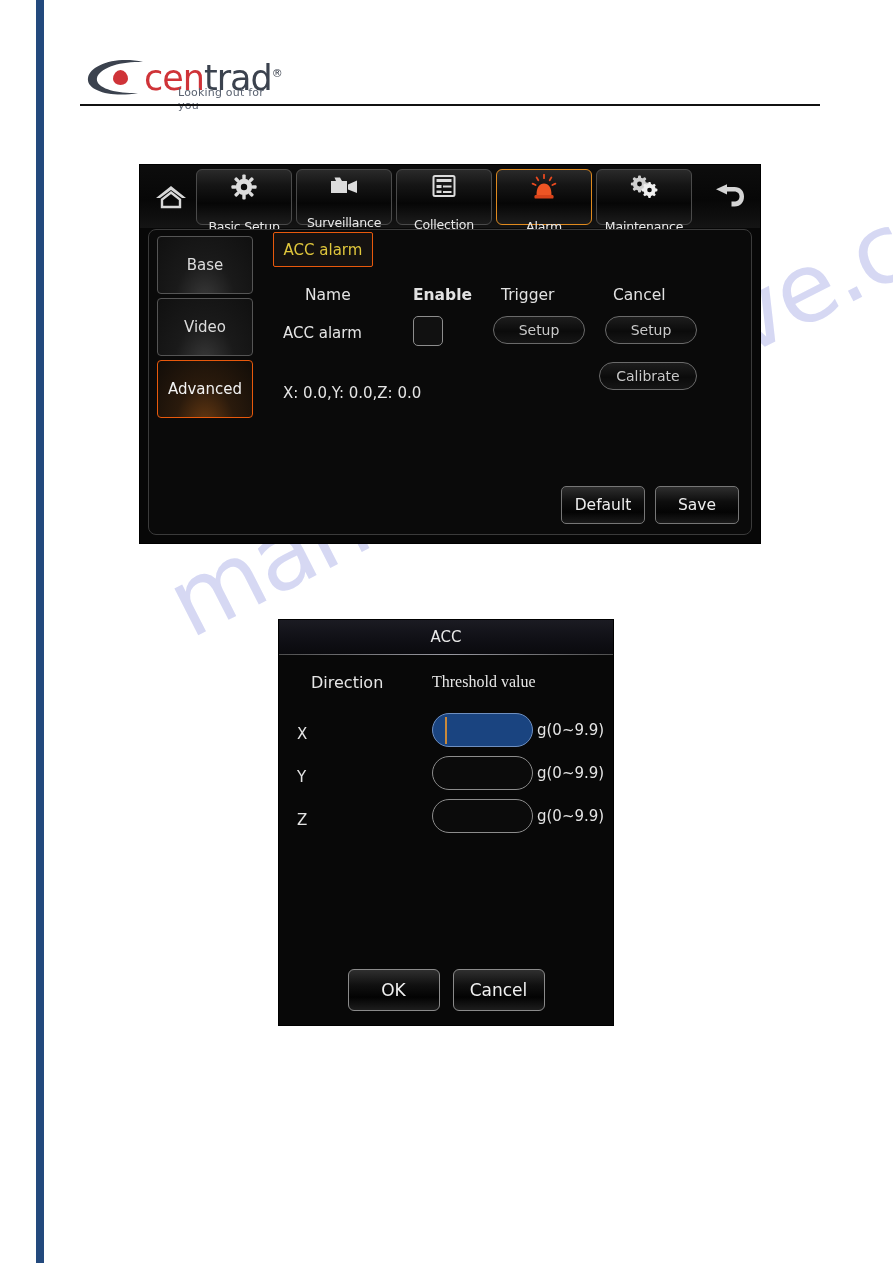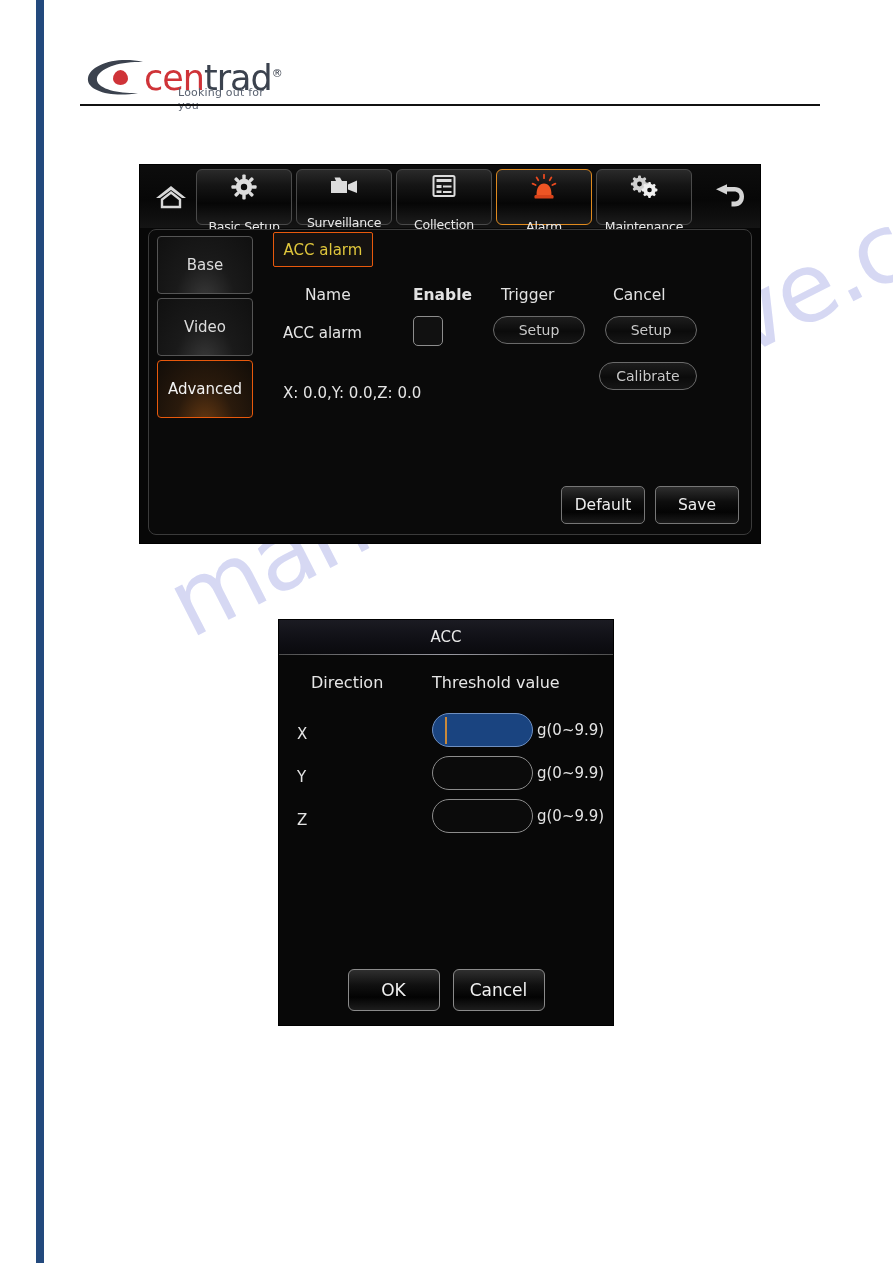--- a/index.html
+++ b/index.html
@@ -141,21 +141,21 @@
     position:relative; width:100%; height:34px;
     background:linear-gradient(180deg,#1b1b22 0%,#101016 55%,#0a0a0e 100%);
     color:#e9e9e9; font-size:15px;
     display:flex; align-items:center; justify-content:center;
   }
   .dlg-rule{ position:absolute; left:0; top:34px; width:100%; height:1px;
              background:linear-gradient(90deg,#4e4e4e,#9a9aa2 50%,#4e4e4e); }
   .dlg-body{ position:absolute; left:0; top:35px; width:100%; height:370px; }
 
   .d-hdr{ position:absolute; color:#e6e6e6; font-size:16px; top:18px; }
-  .d-hdr.h1{ left:17px;margin-left:15px; } .d-hdr.h2{ left:153px; }
+  .d-hdr.h1{ left:17px;margin-left:15px; } .d-hdr.h2{ left:153px;font-family:Liberation Serif, serif; }
 
   .d-row{ position:absolute; left:0; width:100%; height:42px; }
   .d-axis{ position:absolute; left:18px; top:12px; color:#e4e4e4; font-size:15px; }
   .d-field{
     position:absolute; left:153px; top:0; width:101px; height:34px;
     border:1px solid #8c8c8c; border-radius:17px; background:#0b0b0b; cursor:text;
   }
   .d-field.sel{ background:#1a4480; border-color:#6e8fc0; }
   .d-caret{ position:absolute; left:12px; top:3px; width:2px; height:27px; background:#c98a3c; }
   .d-unit{ position:absolute; left:258px; top:8px; color:#e4e4e4; font-size:15px; }

